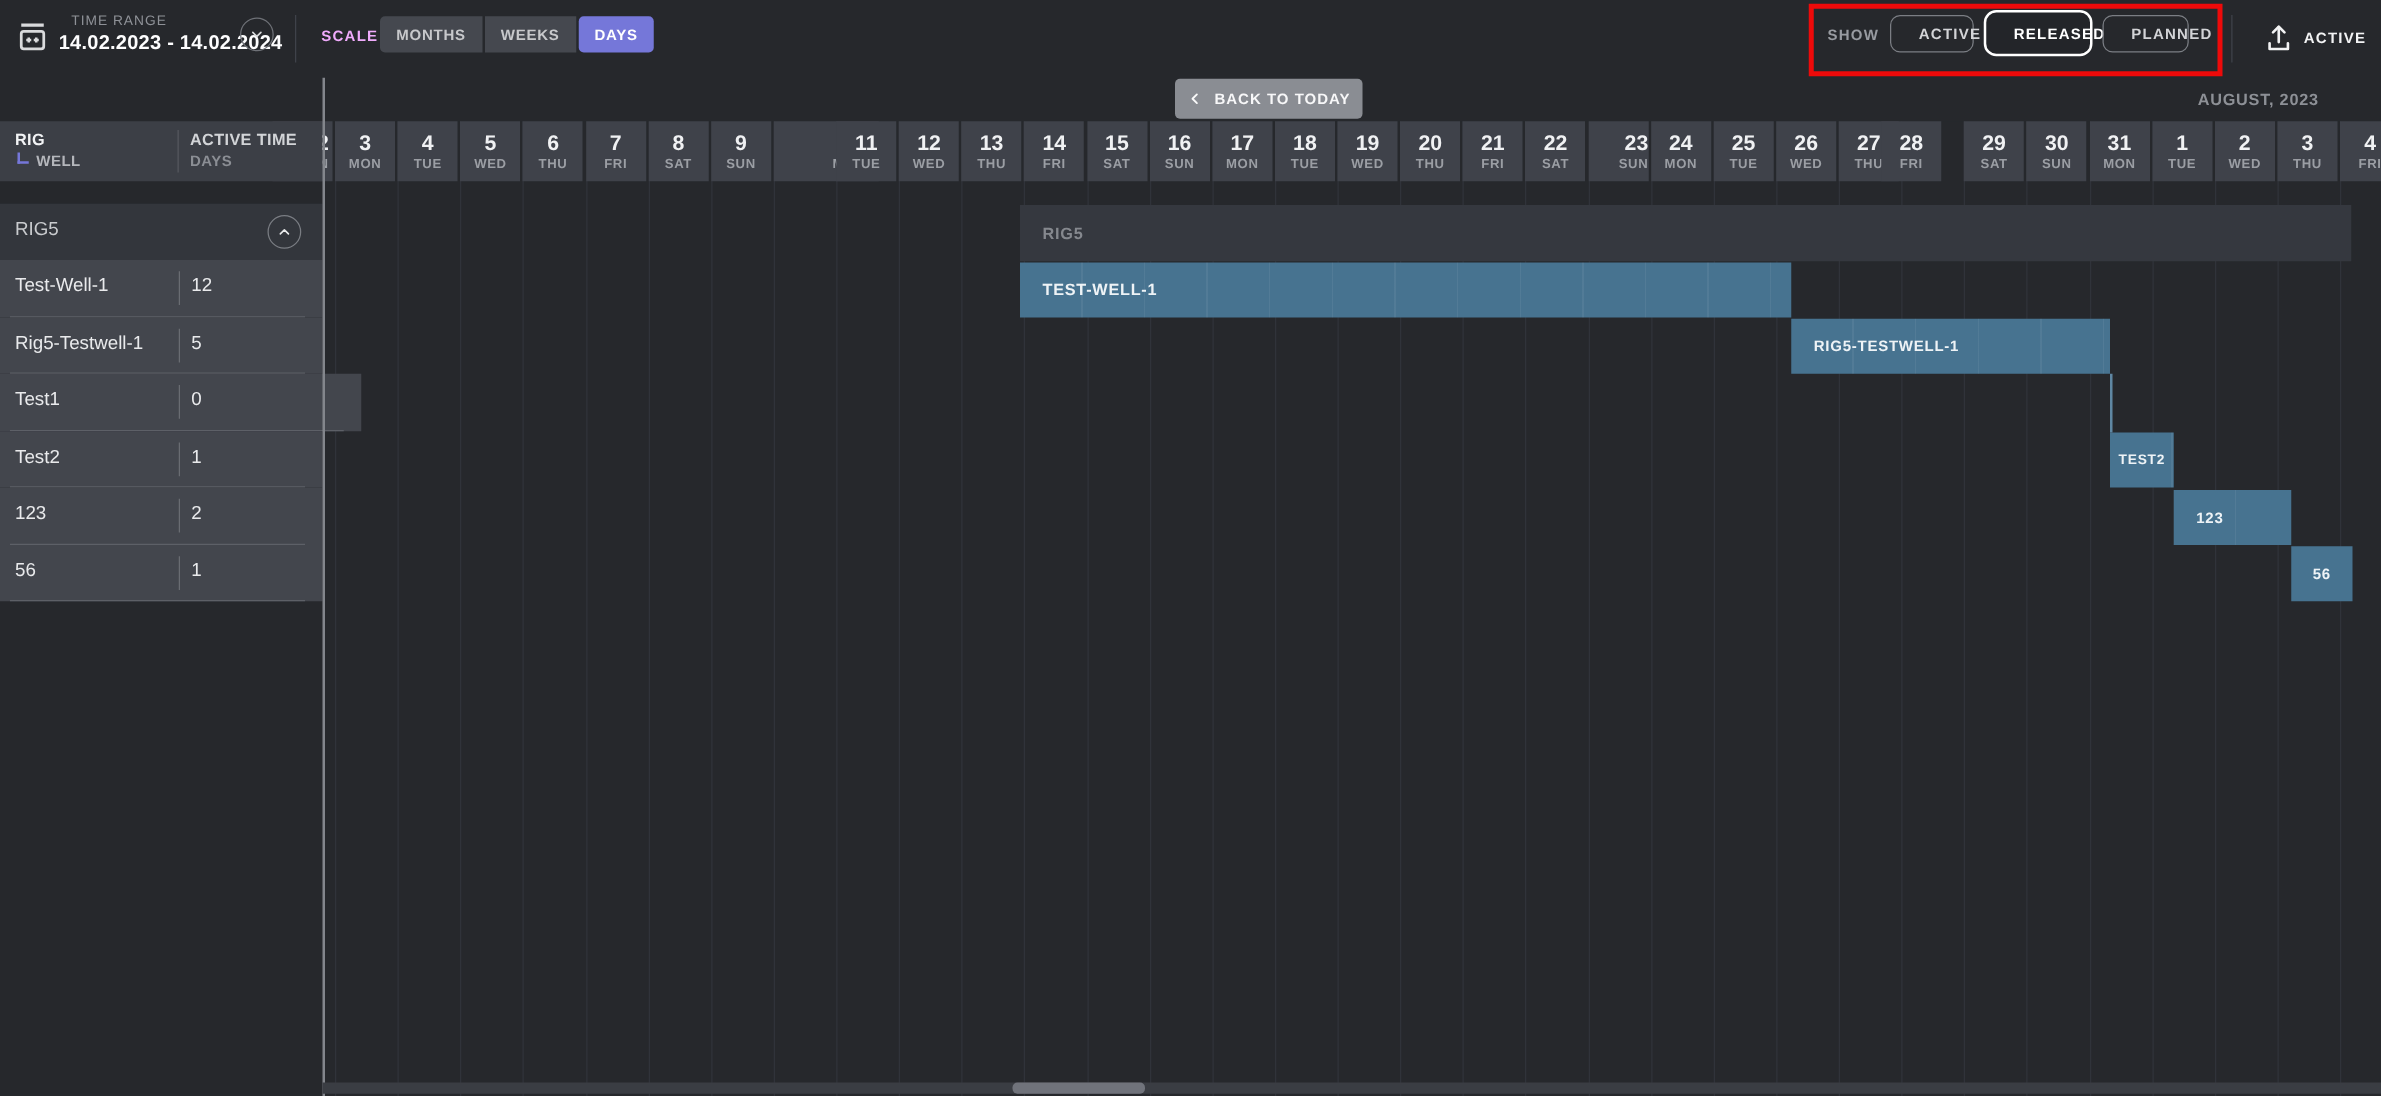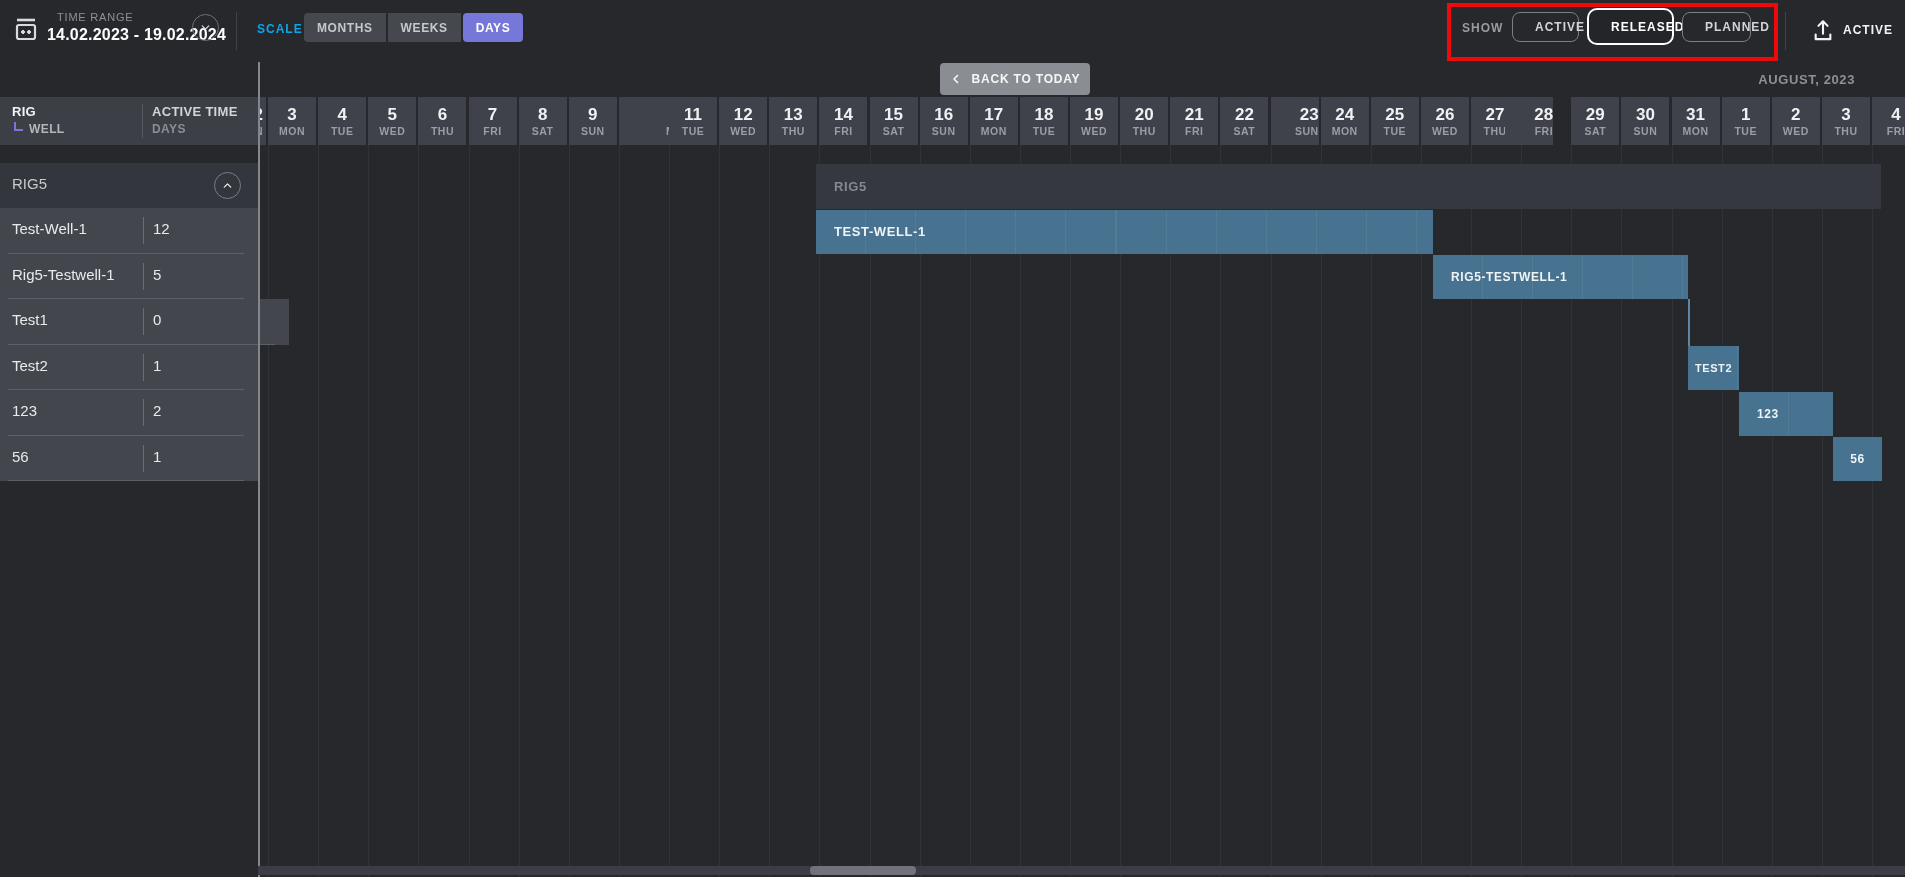--- a/index.html
+++ b/index.html
@@ -10,21 +10,21 @@
   
   .toolbar{position:absolute;left:0;top:0;width:1905px;height:62px;background:#26282c;z-index:30;}
   .cal-icon{left:13px;top:14px;width:26px;height:30px;}
   .tr-label{left:57px;top:11px;font-size:11px;color:#8e9197;letter-spacing:.8px;font-weight:normal;}
   .tr-value{left:47px;top:26px;font-size:16px;color:#fdfdfe;font-weight:bold;letter-spacing:.2px;}
   .circle-btn{width:27px;height:27px;border:1px solid #6e7177;border-radius:50%;
       display:flex;align-items:center;justify-content:center;background:transparent;cursor:pointer;padding:0;}
   .tr-chevron{left:192px;top:14px;}
   .vdiv{width:1px;background:#3f424a;}
   .d1{left:236px;top:12px;height:38px;}
-  .scale-label{left:257px;top:22px;font-size:12px;color:#0ea5e9;letter-spacing:1px;font-weight:bold;}
+  .scale-label{left:257px;top:22px;font-size:12px;color:#f0abfc;letter-spacing:1px;font-weight:bold;}
   .scale-group{left:304px;top:13px;display:flex;gap:2px;}
   .scale-btn{height:29px;padding:0 13px;border:none;background:#45484f;color:#c7c8cb;
       font-family:inherit;font-size:12px;font-weight:bold;letter-spacing:.6px;cursor:pointer;}
   .scale-btn:first-child{border-radius:4px 0 0 4px;}
   .scale-btn:last-child{border-radius:0 4px 4px 0;}
   .scale-btn.selected{background:#7577d9;color:#ffffff;border-radius:4px;}
   .show-label{left:1462px;top:21px;font-size:12px;color:#989ba1;letter-spacing:1px;font-weight:bold;}
   .filter-btn{position:absolute;background:transparent;border:1px solid #7b7e84;border-radius:8px;
       color:#d3d4d7;font-family:inherit;font-size:12px;font-weight:bold;letter-spacing:1px;cursor:pointer;padding-left:22px;}
   .f-active{left:1512px;top:12px;width:67px;height:30px;}
@@ -97,21 +97,21 @@
   <div class="toolbar">
     <svg class="abs cal-icon" viewBox="0 0 26 30">
       <line x1="4" y1="6" x2="22" y2="6" stroke="#d9dadc" stroke-width="2.6"></line>
       <rect x="4" y="11" width="18" height="14" rx="2" fill="none" stroke="#d9dadc" stroke-width="2.2"></rect>
       <line x1="8" y1="18" x2="12" y2="18" stroke="#d9dadc" stroke-width="2"></line>
       <line x1="10" y1="16" x2="10" y2="20" stroke="#d9dadc" stroke-width="2"></line>
       <line x1="14" y1="18" x2="18" y2="18" stroke="#d9dadc" stroke-width="2"></line>
       <line x1="16" y1="16" x2="16" y2="20" stroke="#d9dadc" stroke-width="2"></line>
     </svg>
     <div class="abs tr-label">TIME RANGE</div>
-    <div class="abs tr-value">14.02.2023 - 19.02.2024</div>
+    <div class="abs tr-value">14.02.2023 - 14.02.2024</div>
     <button class="abs circle-btn tr-chevron">
       <svg width="13" height="13" viewBox="0 0 24 24">
         <path d="M6 9l6 6 6-6" fill="none" stroke="#d9dadc" stroke-width="2.4" stroke-linecap="round" stroke-linejoin="round"></path>
       </svg>
     </button>
     <div class="abs vdiv d1"></div>
     <div class="abs scale-label">SCALE</div>
     <div class="abs scale-group">
       <button class="scale-btn">MONTHS</button>
       <button class="scale-btn">WEEKS</button>
@@ -241,21 +241,21 @@
         <span class="dow">TUE</span>
       </div>
       <div class="day-cell" style="left: 1420.9px;">
         <span class="num">26</span>
         <span class="dow">WED</span>
       </div>
       <div class="day-cell" style="left: 1471.03px;">
         <span class="num">27</span>
         <span class="dow">THU</span>
       </div>
-      <div class="day-cell" style="left: 1505px; align-items: flex-end;">
+      <div class="day-cell" style="left: 1505px;">
         <span class="num">28</span>
         <span class="dow">FRI</span>
       </div>
       <div class="day-cell" style="left: 1571.28px;">
         <span class="num">29</span>
         <span class="dow">SAT</span>
       </div>
       <div class="day-cell" style="left: 1621.4px;">
         <span class="num">30</span>
         <span class="dow">SUN</span>

